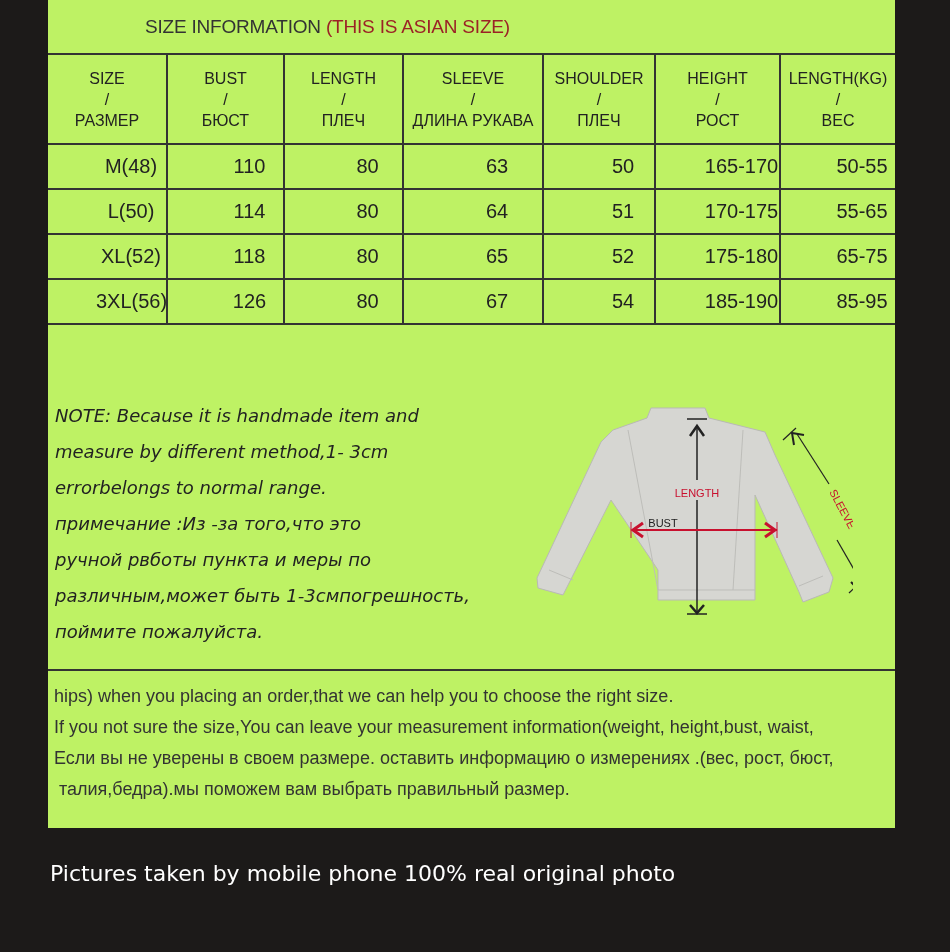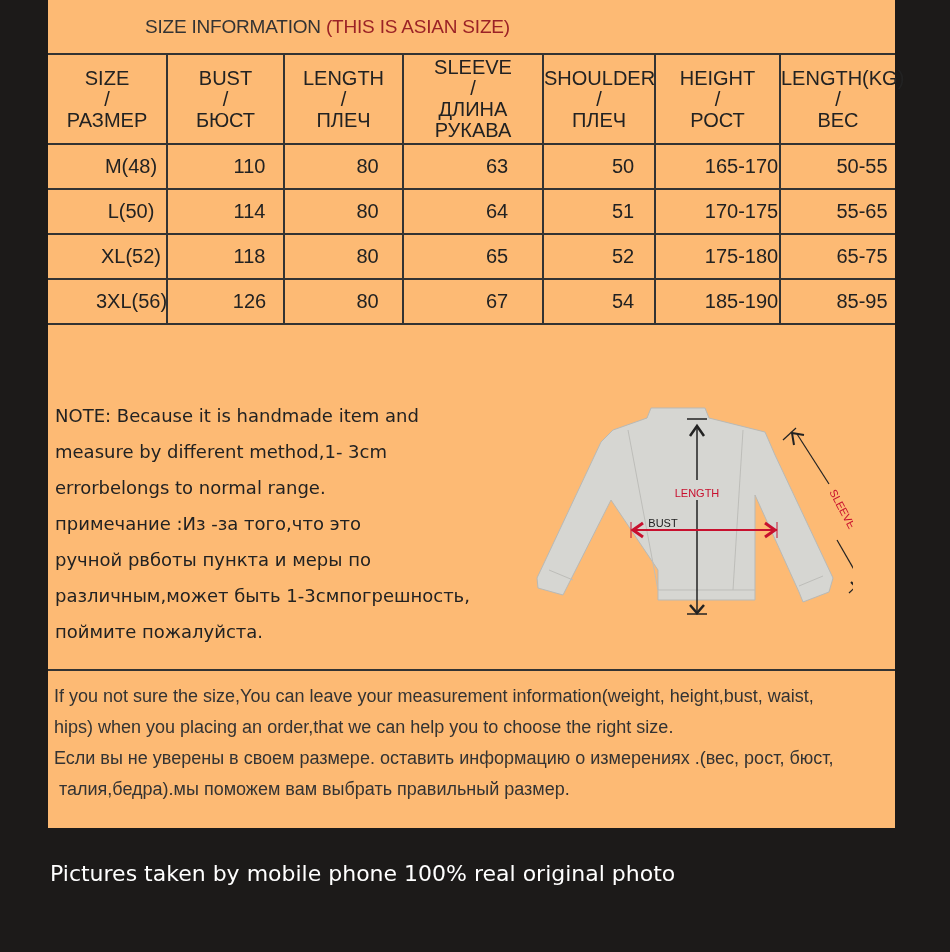--- a/index.html
+++ b/index.html
@@ -1,27 +1,27 @@
 <!DOCTYPE html>
 <html><head>
 <meta charset="utf-8">
 <style>
   html, body { margin:0; padding:0; }
   body { width:950px; height:952px; background:#1c1a19; position:relative; overflow:hidden; font-family:"Liberation Sans", sans-serif; }
-  .panel { position:absolute; left:48px; top:0; width:847px; height:828px; background:#fdba74; }
+  .panel { position:absolute; left:48px; top:0; width:847px; height:828px; background:#bef264; }
   .title { position:absolute; left:97px; top:16px; font-size:19px; color:#333; letter-spacing:-0.2px; }
   .title .red { color:#9b2226; }
   table.sizes { position:absolute; left:0; top:53px; width:847px; border-collapse:collapse; table-layout:fixed; }
   table.sizes th, table.sizes td { border:2px solid #333; text-align:center; color:#222; padding:0; }
   table.sizes tr > *:first-child { border-left:none; }
   table.sizes tr > *:last-child { border-right:none; }
-  table.sizes th { height:88px; font-weight:normal; font-size:20px; line-height:21px; }
+  table.sizes th { height:88px; font-weight:normal; font-size:16px; line-height:21px; }
   table.sizes td { height:43px; font-size:20px;padding-left:48px; }
   .hline { display:block; }
-  .note { position:absolute; left:7px; top:398px; font-family:"DejaVu Sans", sans-serif; font-size:18px; line-height:36px; color:#222; margin:0; }
+  .note { position:absolute; left:7px; top:398px; font-family:"DejaVu Sans", sans-serif; font-size:18px; line-height:36px; color:#222; margin:0;font-style:italic; }
   .note div { white-space:nowrap; }
   .diagram { position:absolute; left:485px; top:400px; width:320px; height:215px; }
   .divider { position:absolute; left:0; top:669px; width:847px; height:2px; background:#333; }
   .info { position:absolute; left:6px; top:681px; font-size:18px; line-height:31px; color:#333; }
   .info div { white-space:nowrap; }
   .footer { position:absolute; left:50px; top:853px; color:#fff; font-family:"DejaVu Sans", sans-serif; font-size:22px; line-height:42px; }
   .footer div { white-space:nowrap; }
 </style>
 </head>
 <body>
@@ -167,22 +167,22 @@
       <line x1="316" y1="193" x2="330" y2="180"></line>
       <polyline points="261,45 259,33 271,35" stroke-width="2"></polyline>
       <polyline points="318,182 324,188 326,176" stroke-width="2"></polyline>
     </g>
     <text x="0" y="0" fill="#c8102e" font-size="11" font-family="Liberation Sans, sans-serif" transform="translate(296,92) rotate(62)">SLEEVE</text>
   </svg>
 
   <div class="divider"></div>
 
   <div class="info">
+    <div>hips) when you placing an order,that we can help you to choose the right size.</div>
     <div>If you not sure the size,You can leave your measurement information(weight, height,bust, waist,</div>
-    <div>hips) when you placing an order,that we can help you to choose the right size.</div>
     <div>Если вы не уверены в своем размере. оставить информацию о измерениях .(вес, рост, бюст,</div>
     <div style="white-space:pre"> талия,бедра).мы поможем вам выбрать правильный размер.</div>
   </div>
 </div>
 
 <div class="footer">
   <div>Pictures taken by mobile phone 100% real original photo</div>
 </div>
 
 </body></html>

